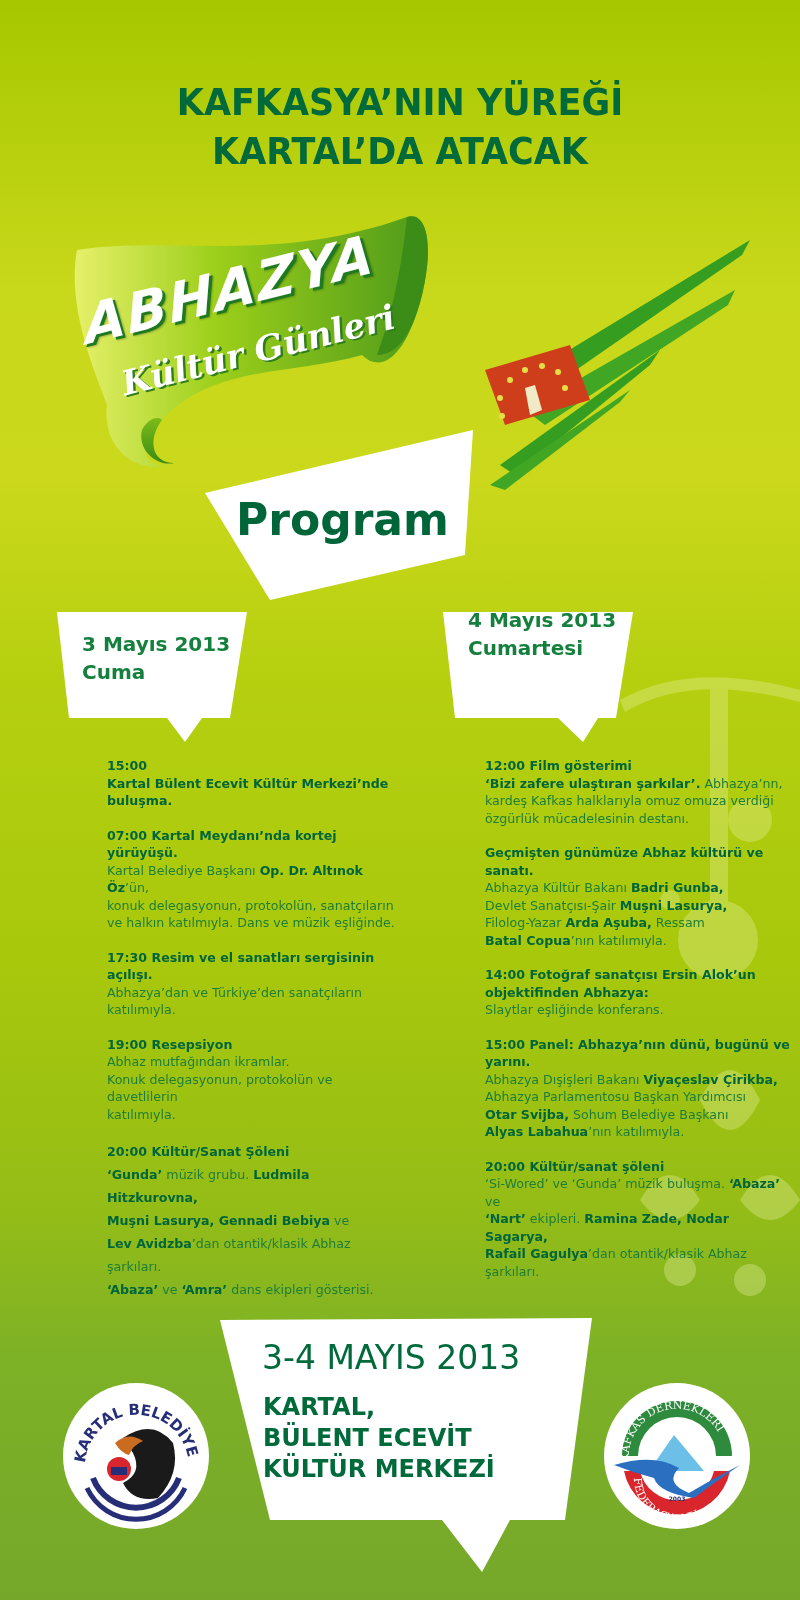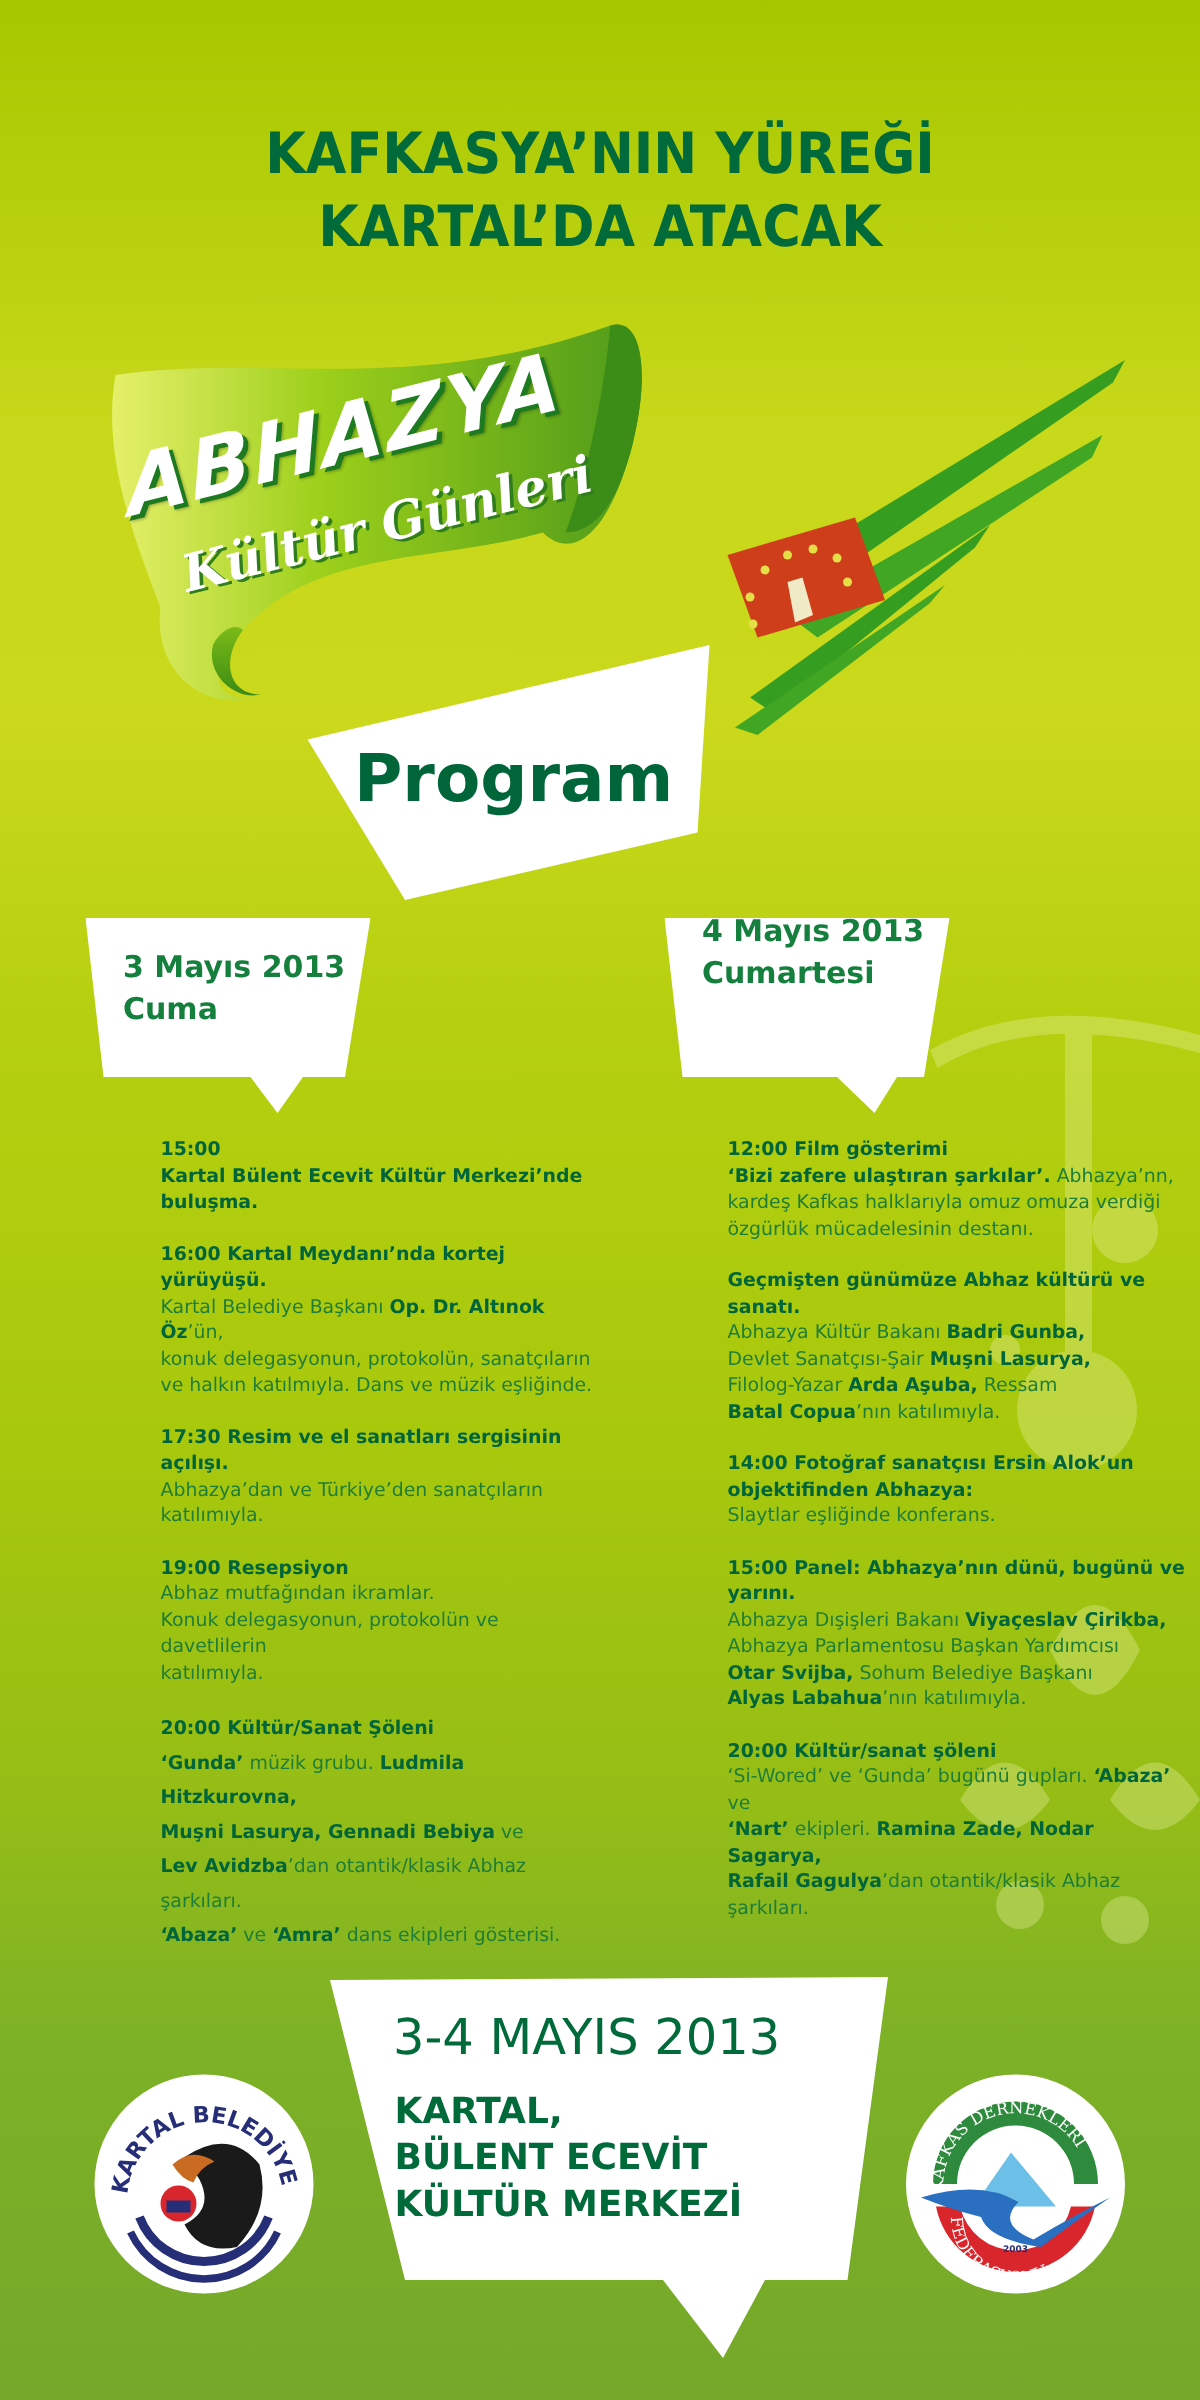--- a/index.html
+++ b/index.html
@@ -131,21 +131,21 @@
     <circle cx="150" cy="640" r="16"></circle>
   </g>
 </svg>
 
 <div class="abs col" style="left:72px; top:757px; width:330px;">
   <div class="event">
     <div class="b">15:00</div>
     <div class="b">Kartal Bülent Ecevit Kültür Merkezi’nde buluşma.</div>
   </div>
   <div class="event">
-    <div class="b">16:00 Kartal Meydanı’nda kortej yürüyüşü.</div>
+    <div class="b">07:00 Kartal Meydanı’nda kortej yürüyüşü.</div>
     <div><span>Kartal Belediye Başkanı </span><span class="b">Op. Dr. Altınok Öz</span><span>’ün,</span></div>
     <div>konuk delegasyonun, protokolün, sanatçıların</div>
     <div>ve halkın katılmıyla. Dans ve müzik eşliğinde.</div>
   </div>
   <div class="event">
     <div class="b">17:30 Resim ve el sanatları sergisinin açılışı.</div>
     <div>Abhazya’dan ve Türkiye’den sanatçıların</div>
     <div>katılımıyla.</div>
   </div>
   <div class="event">
@@ -184,21 +184,21 @@
   </div>
   <div class="event">
     <div class="b">15:00 Panel: Abhazya’nın dünü, bugünü ve yarını.</div>
     <div><span>Abhazya Dışişleri Bakanı </span><span class="b">Viyaçeslav Çirikba,</span></div>
     <div>Abhazya Parlamentosu Başkan Yardımcısı</div>
     <div><span class="b">Otar Svijba,</span><span> Sohum Belediye Başkanı</span></div>
     <div><span class="b">Alyas Labahua</span><span>’nın katılımıyla.</span></div>
   </div>
   <div class="event">
     <div class="b">20:00 Kültür/sanat şöleni</div>
-    <div><span>‘Si-Wored’ ve ‘Gunda’ bugünü gupları. </span><span class="b">‘Abaza’</span><span> ve</span></div>
+    <div><span>‘Si-Wored’ ve ‘Gunda’ müzik buluşma. </span><span class="b">‘Abaza’</span><span> ve</span></div>
     <div><span class="b">‘Nart’</span><span> ekipleri. </span><span class="b">Ramina Zade, Nodar Sagarya,</span></div>
     <div><span class="b">Rafail Gagulya</span><span>’dan otantik/klasik Abhaz şarkıları.</span></div>
   </div>
 </div>
 
 <svg class="abs bottom-box" viewBox="0 0 375 254">
   <polygon points="0,2 372,0 345,202 290,202 262,254 222,202 50,202" fill="#fff"></polygon>
 </svg>
 <div class="abs bottom-date">3-4 MAYIS 2013</div>
 <div class="abs bottom-place">

